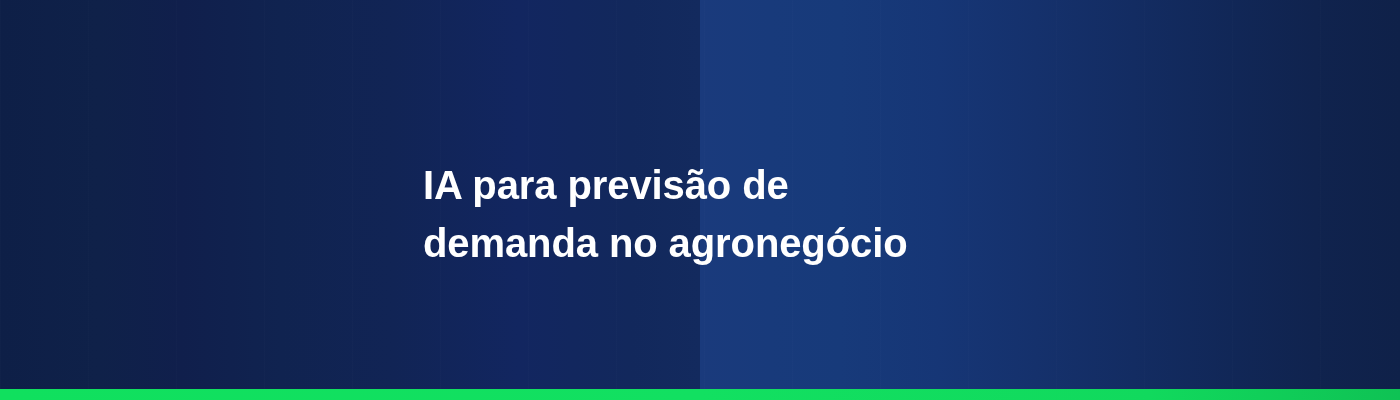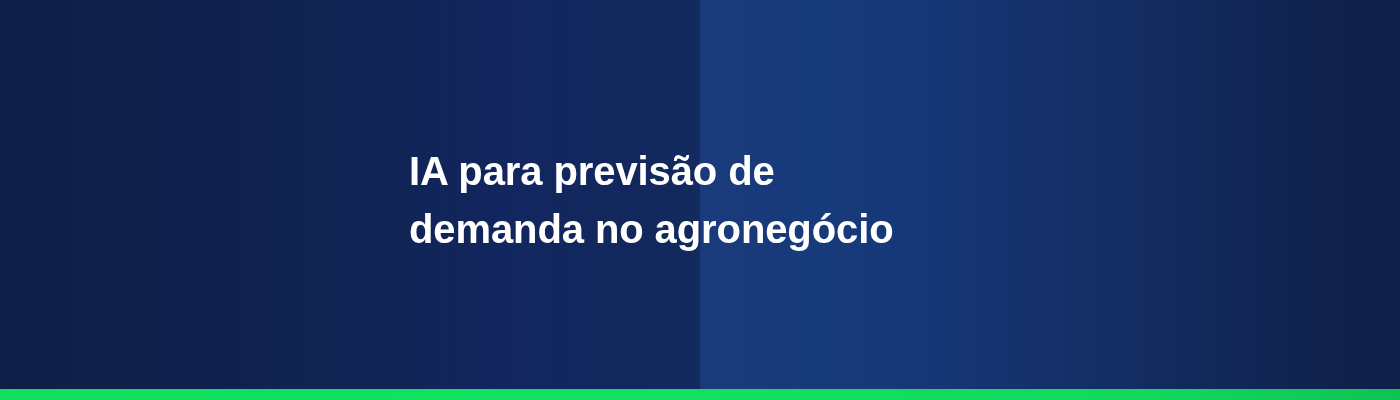--- a/index.html
+++ b/index.html
@@ -82,21 +82,21 @@
 
   
   .content {
     position: absolute;
     z-index: 2;
     left: 405px;
     top: 138px;
   }
 
   .headline {
-    margin: 4px;
+    margin: 18px;
     color: #ffffff;
     font-size: 40px;
     line-height: 58px;
     font-weight: 700;
     letter-spacing: -0.1px;
     white-space: pre-line;
     text-rendering: optimizeLegibility;
   }
 
   

